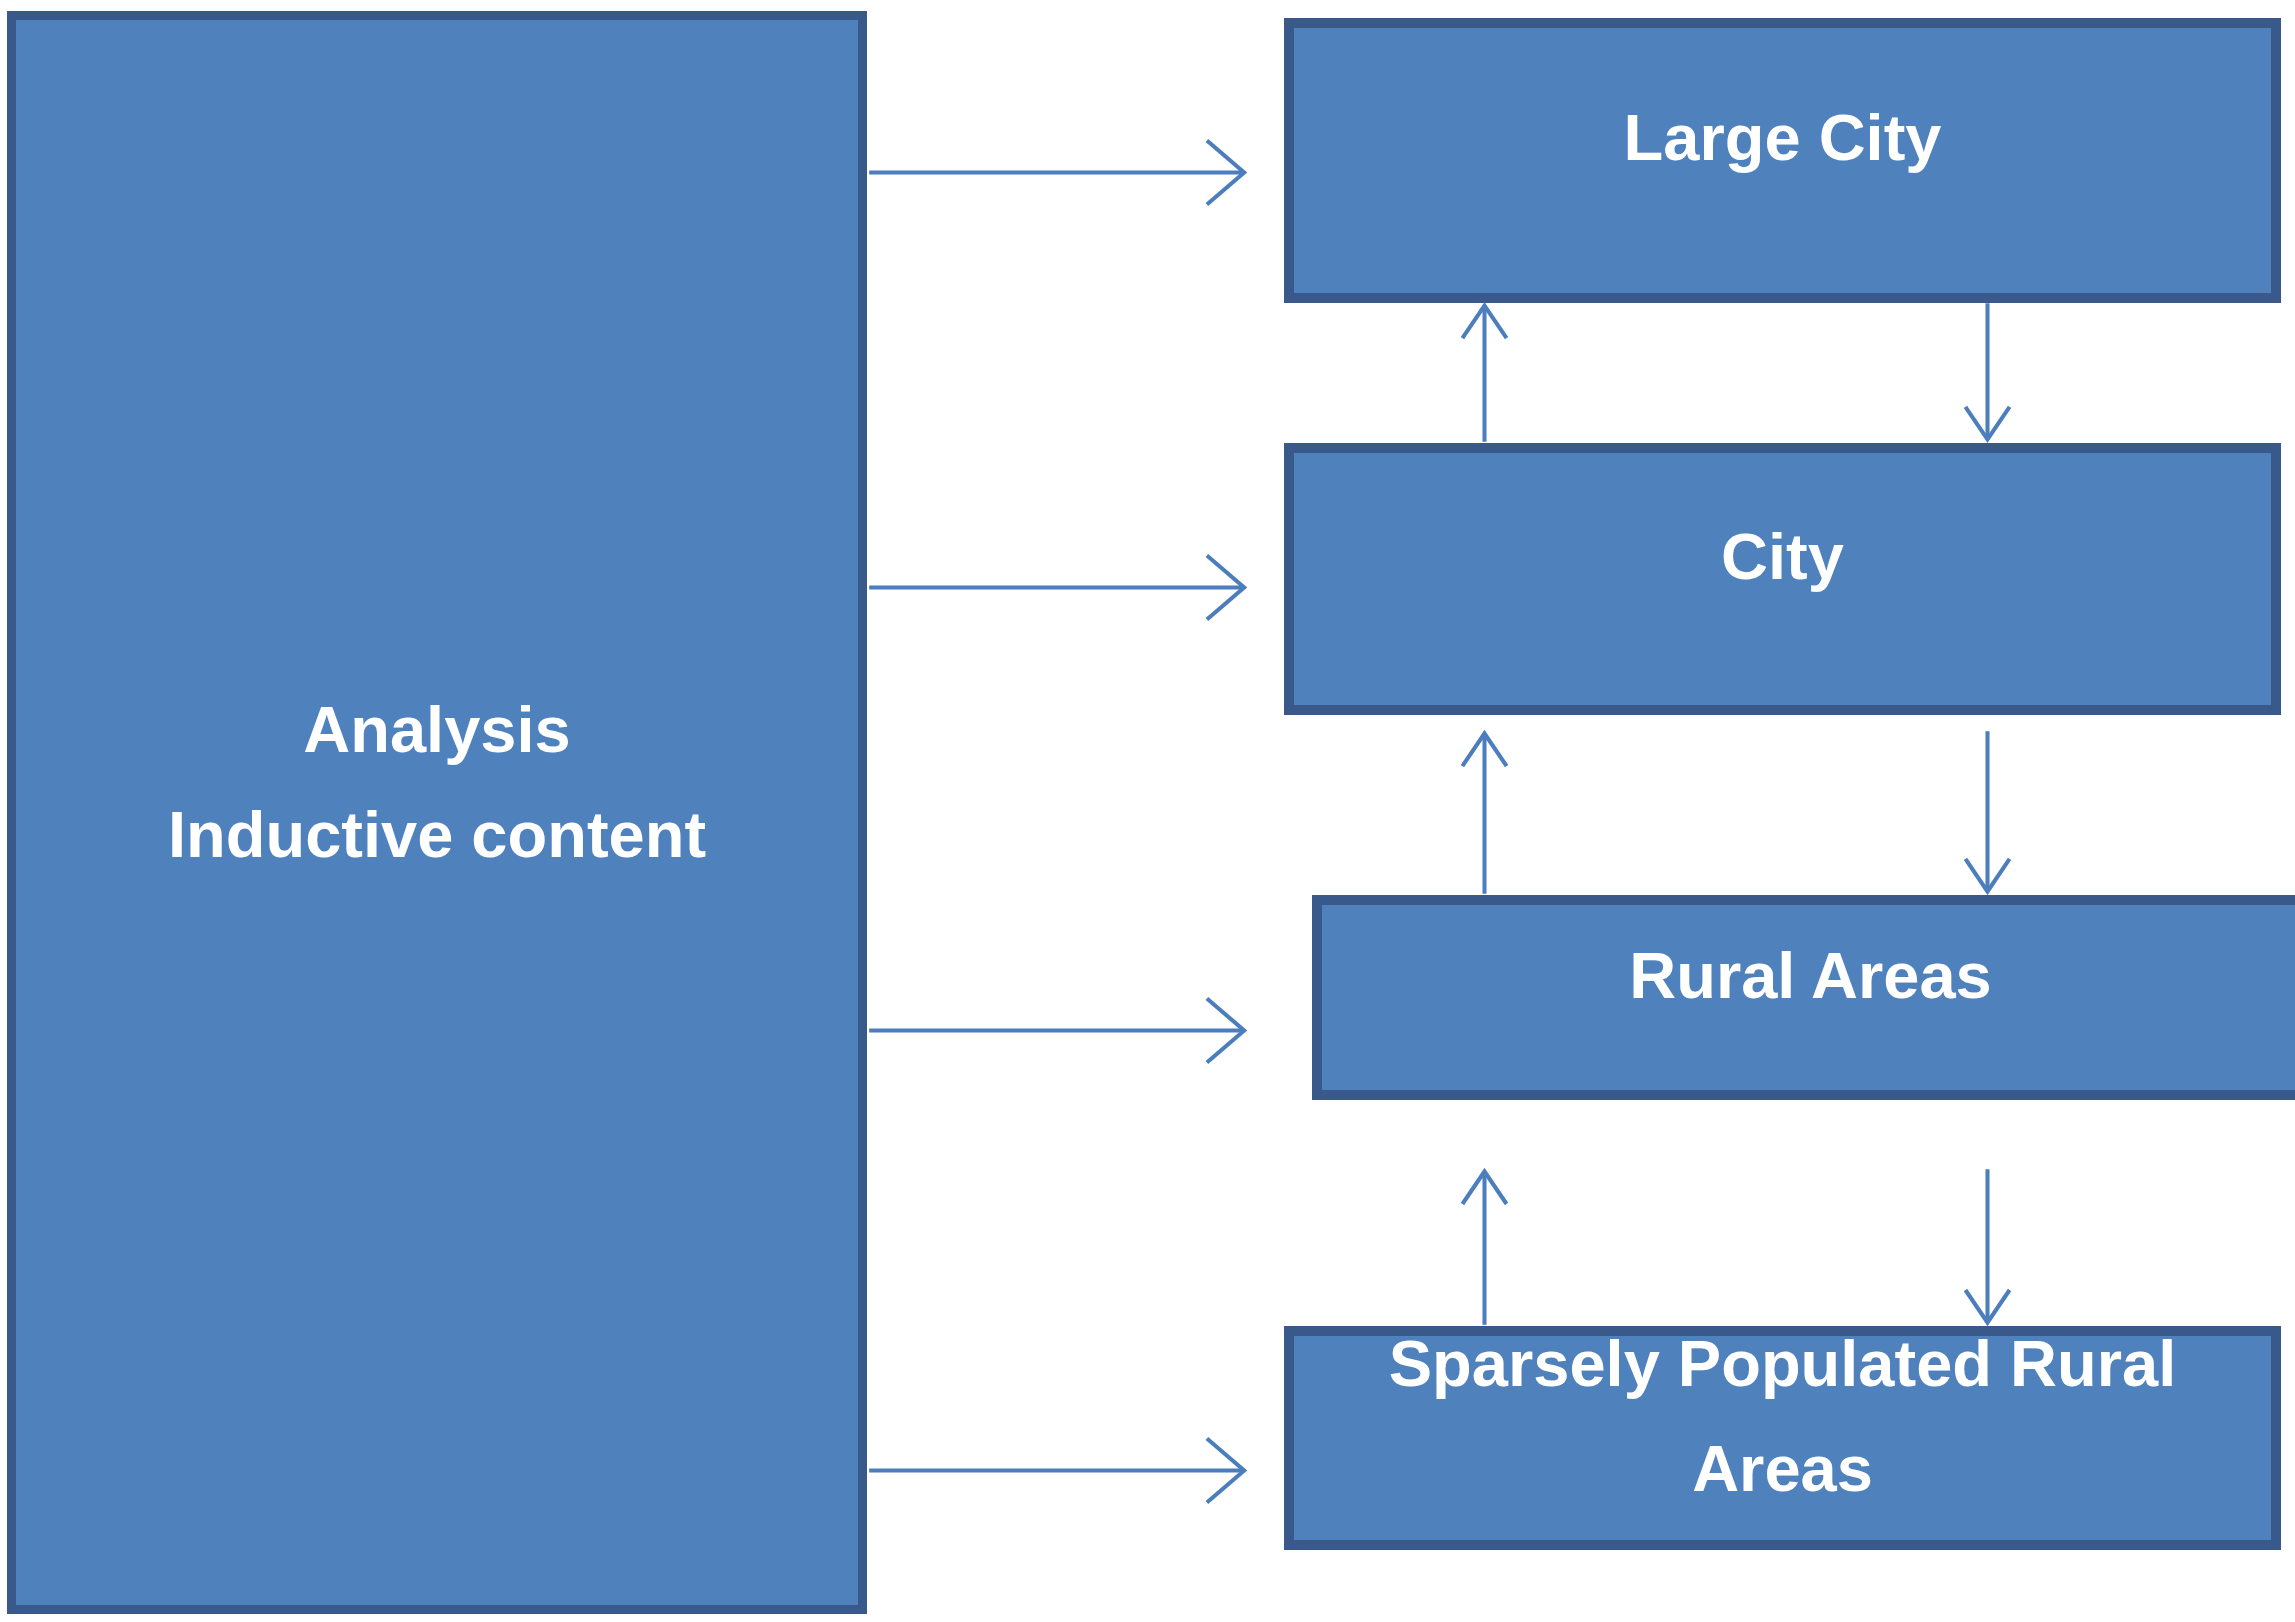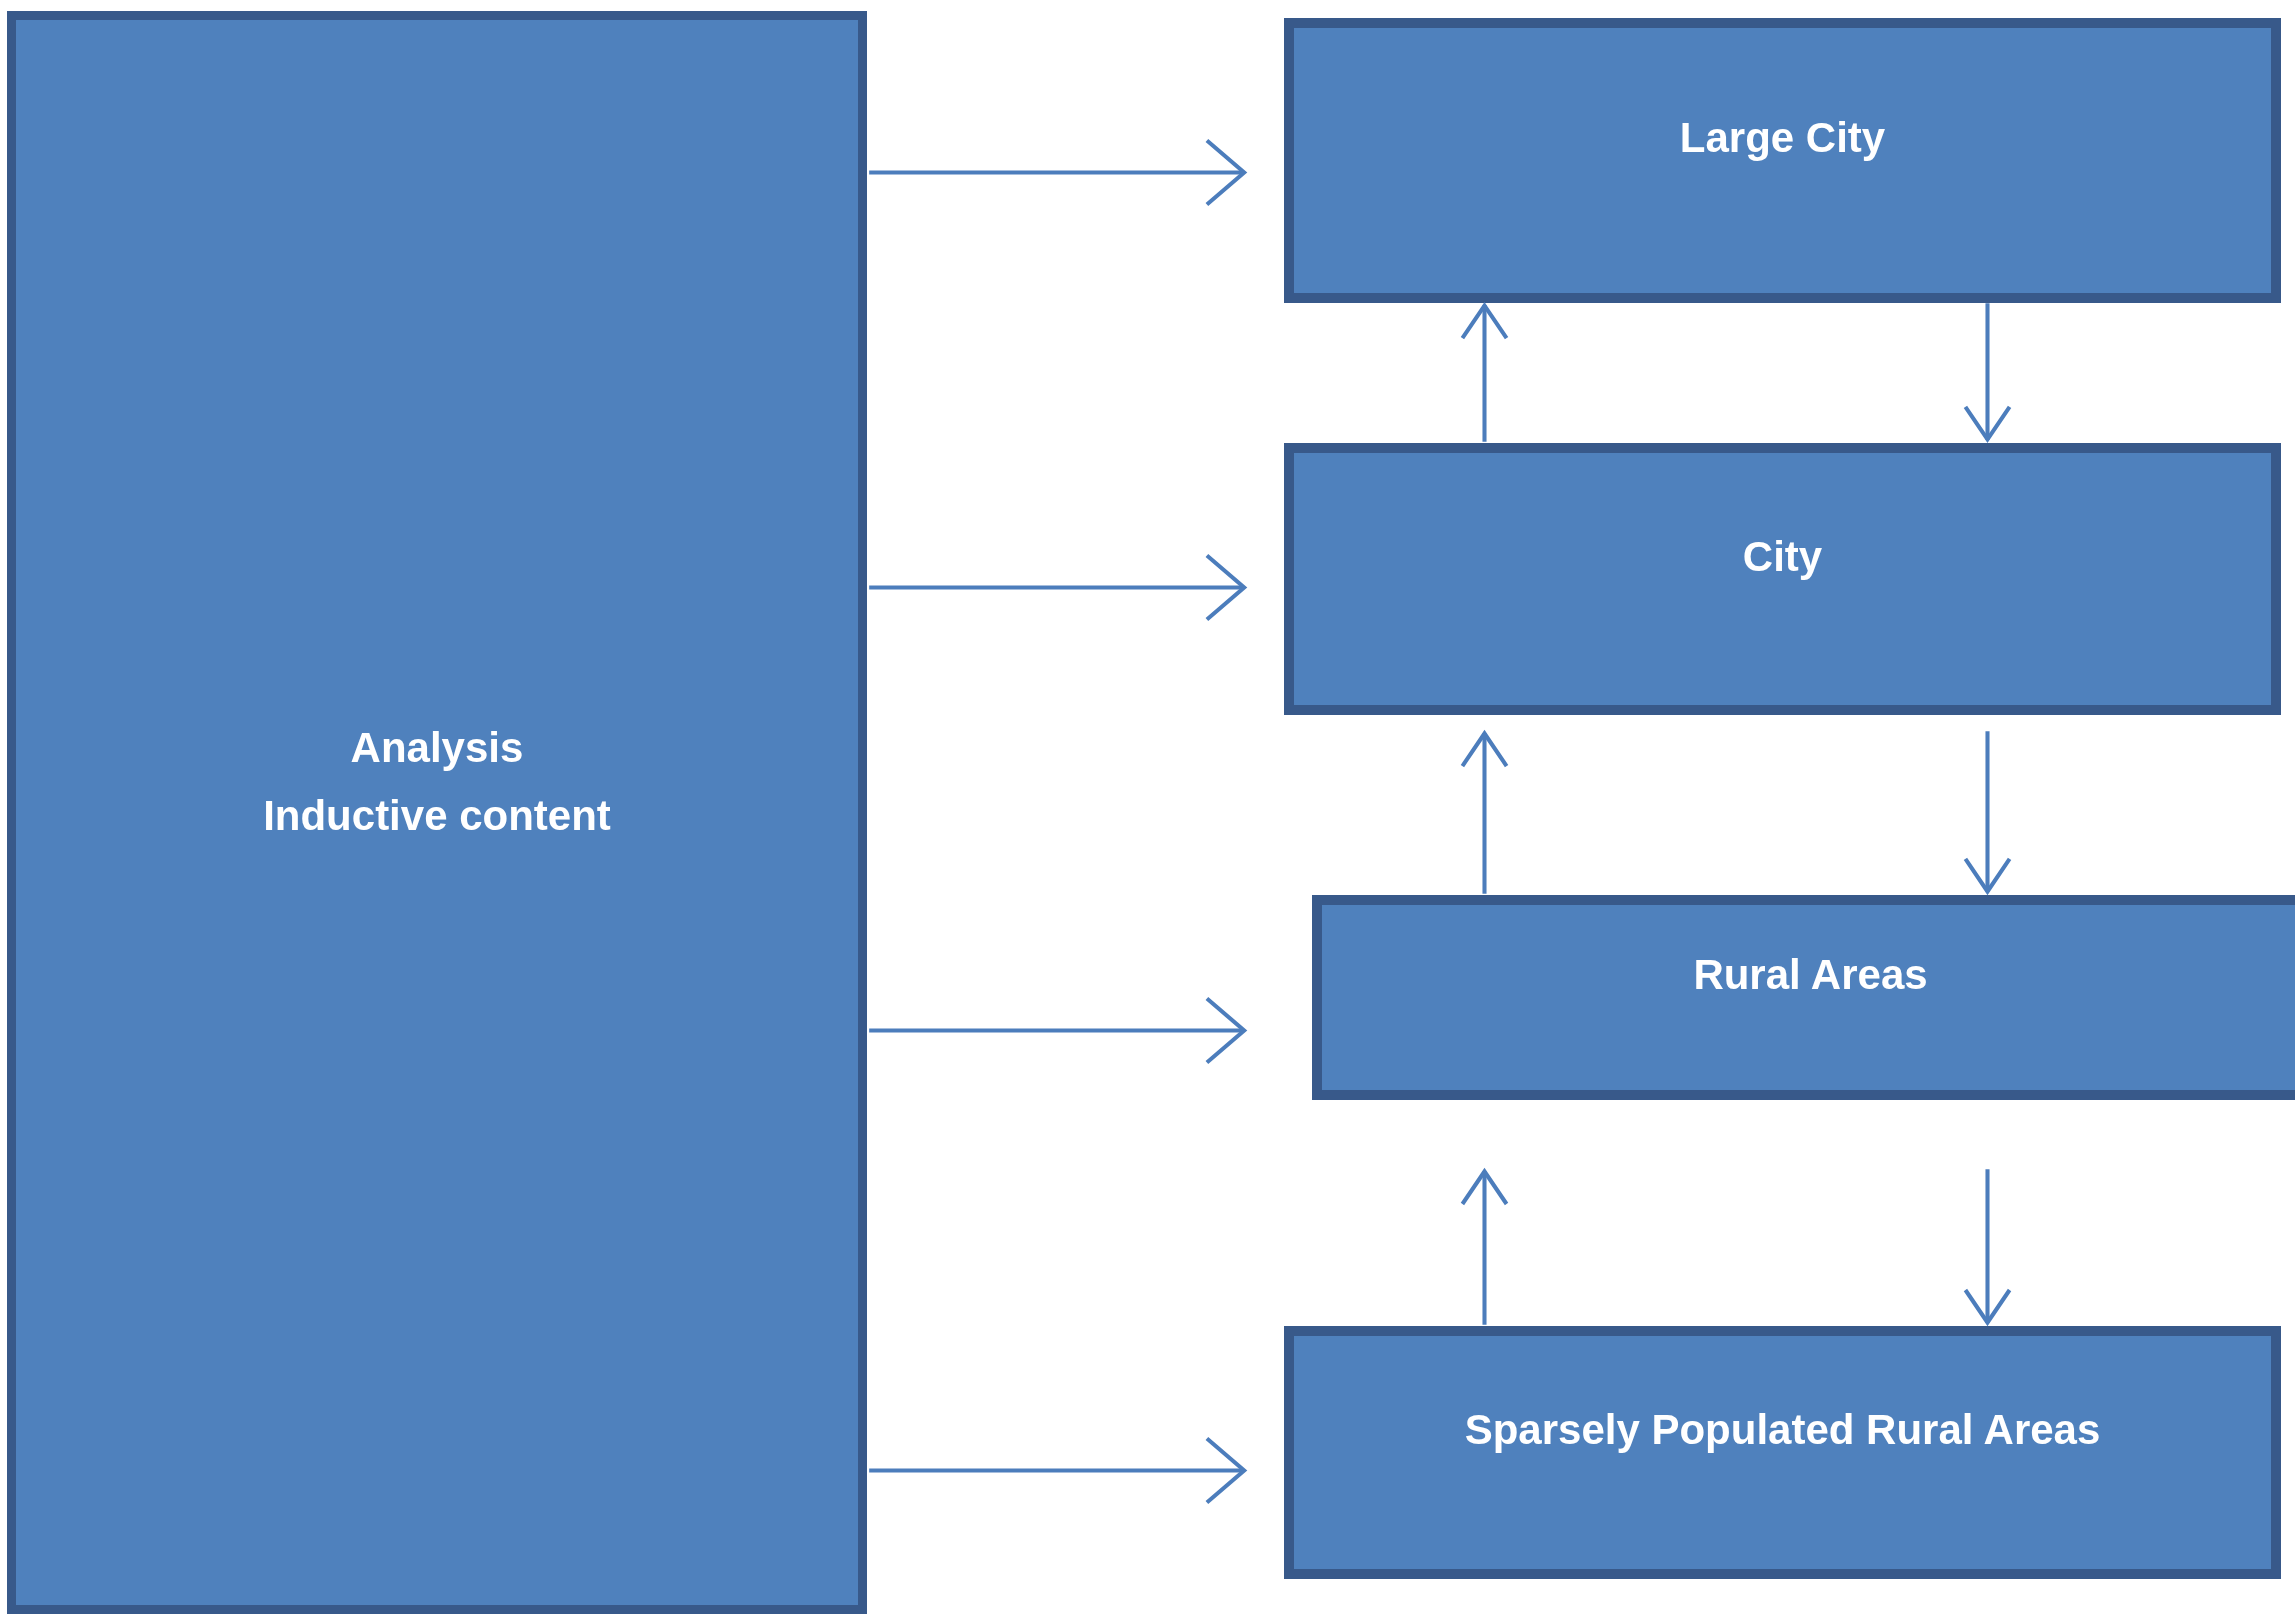--- a/index.html
+++ b/index.html
@@ -21,42 +21,42 @@
     border: 10.5px solid #38598a;
     box-sizing: border-box;
     display: flex;
     align-items: center;
     justify-content: center;
     text-align: center;
   }
   .box .label {
     color: #ffffff;
     font-weight: 700;
-    font-size: 42px;
+    font-size: 65px;
     line-height: 1.62;
     transform: translateY(-22px);
   }
   .source-box {
     left: 7px;
     top: 10.5px;
     width: 860px;
     height: 1603px;
     border-width: 9.3px;
   }
   .source-box .label {
     transform: translateY(-30px);
   }
   .cat-box {
     left: 1284px;
     width: 997px;
   }
   .box-large-city { top: 17.5px;   height: 285px; }
   .box-city       { top: 443px;  height: 272px; }
   .box-rural      { top: 895px; height: 205px; margin-left: 28px; }
-  .box-sparsely   { top: 1326px; height: 253px; }
+  .box-sparsely   { top: 1326px; height: 224px; }
   .box-sparsely .label { max-width: 832px; }
   .arrow {
     position: absolute;
     overflow: visible;
   }
   .arrow line, .arrow polyline {
     stroke: #4c7dbc;
     stroke-width: 7;
     fill: none;
   }

